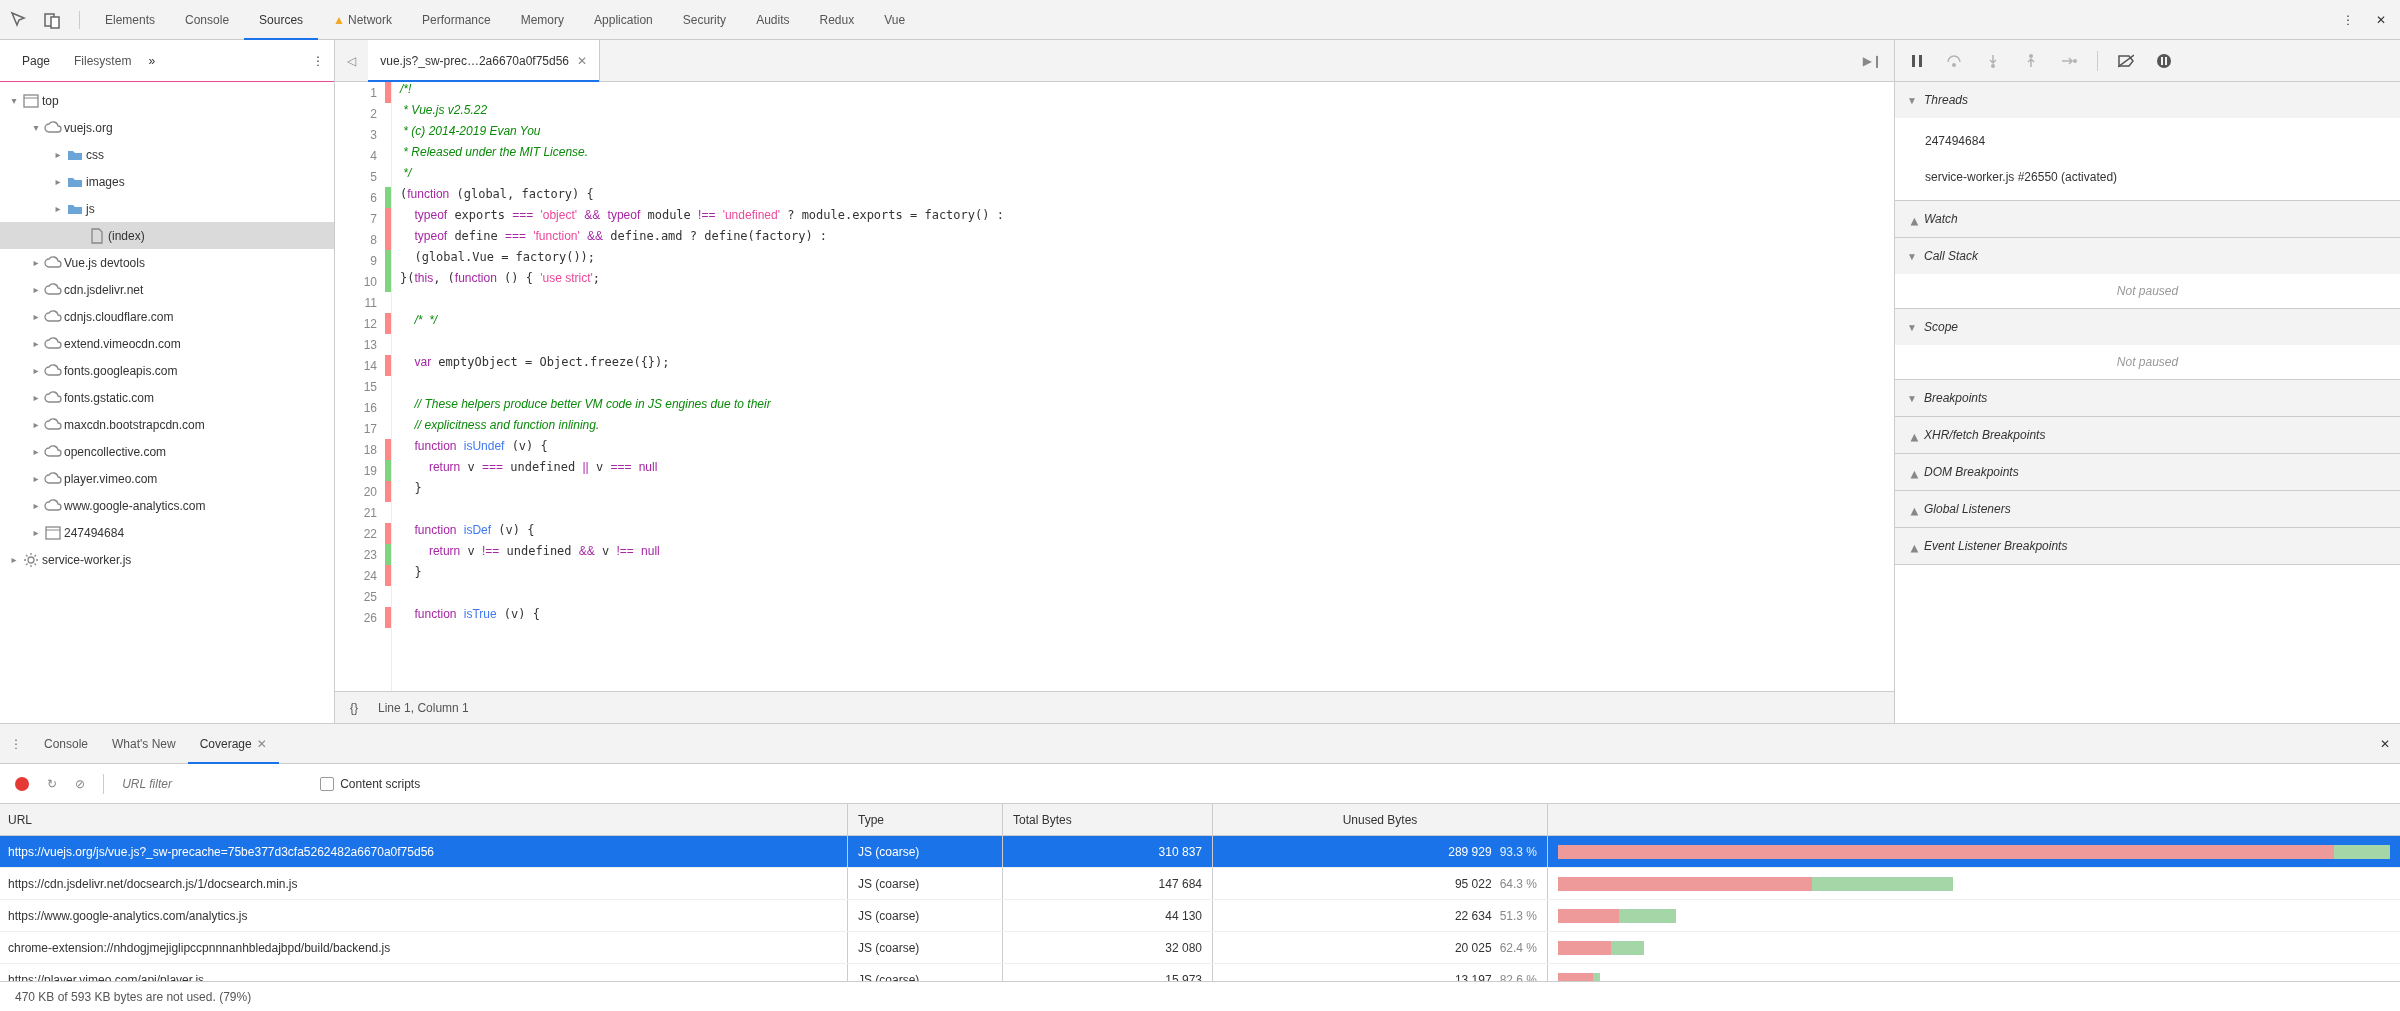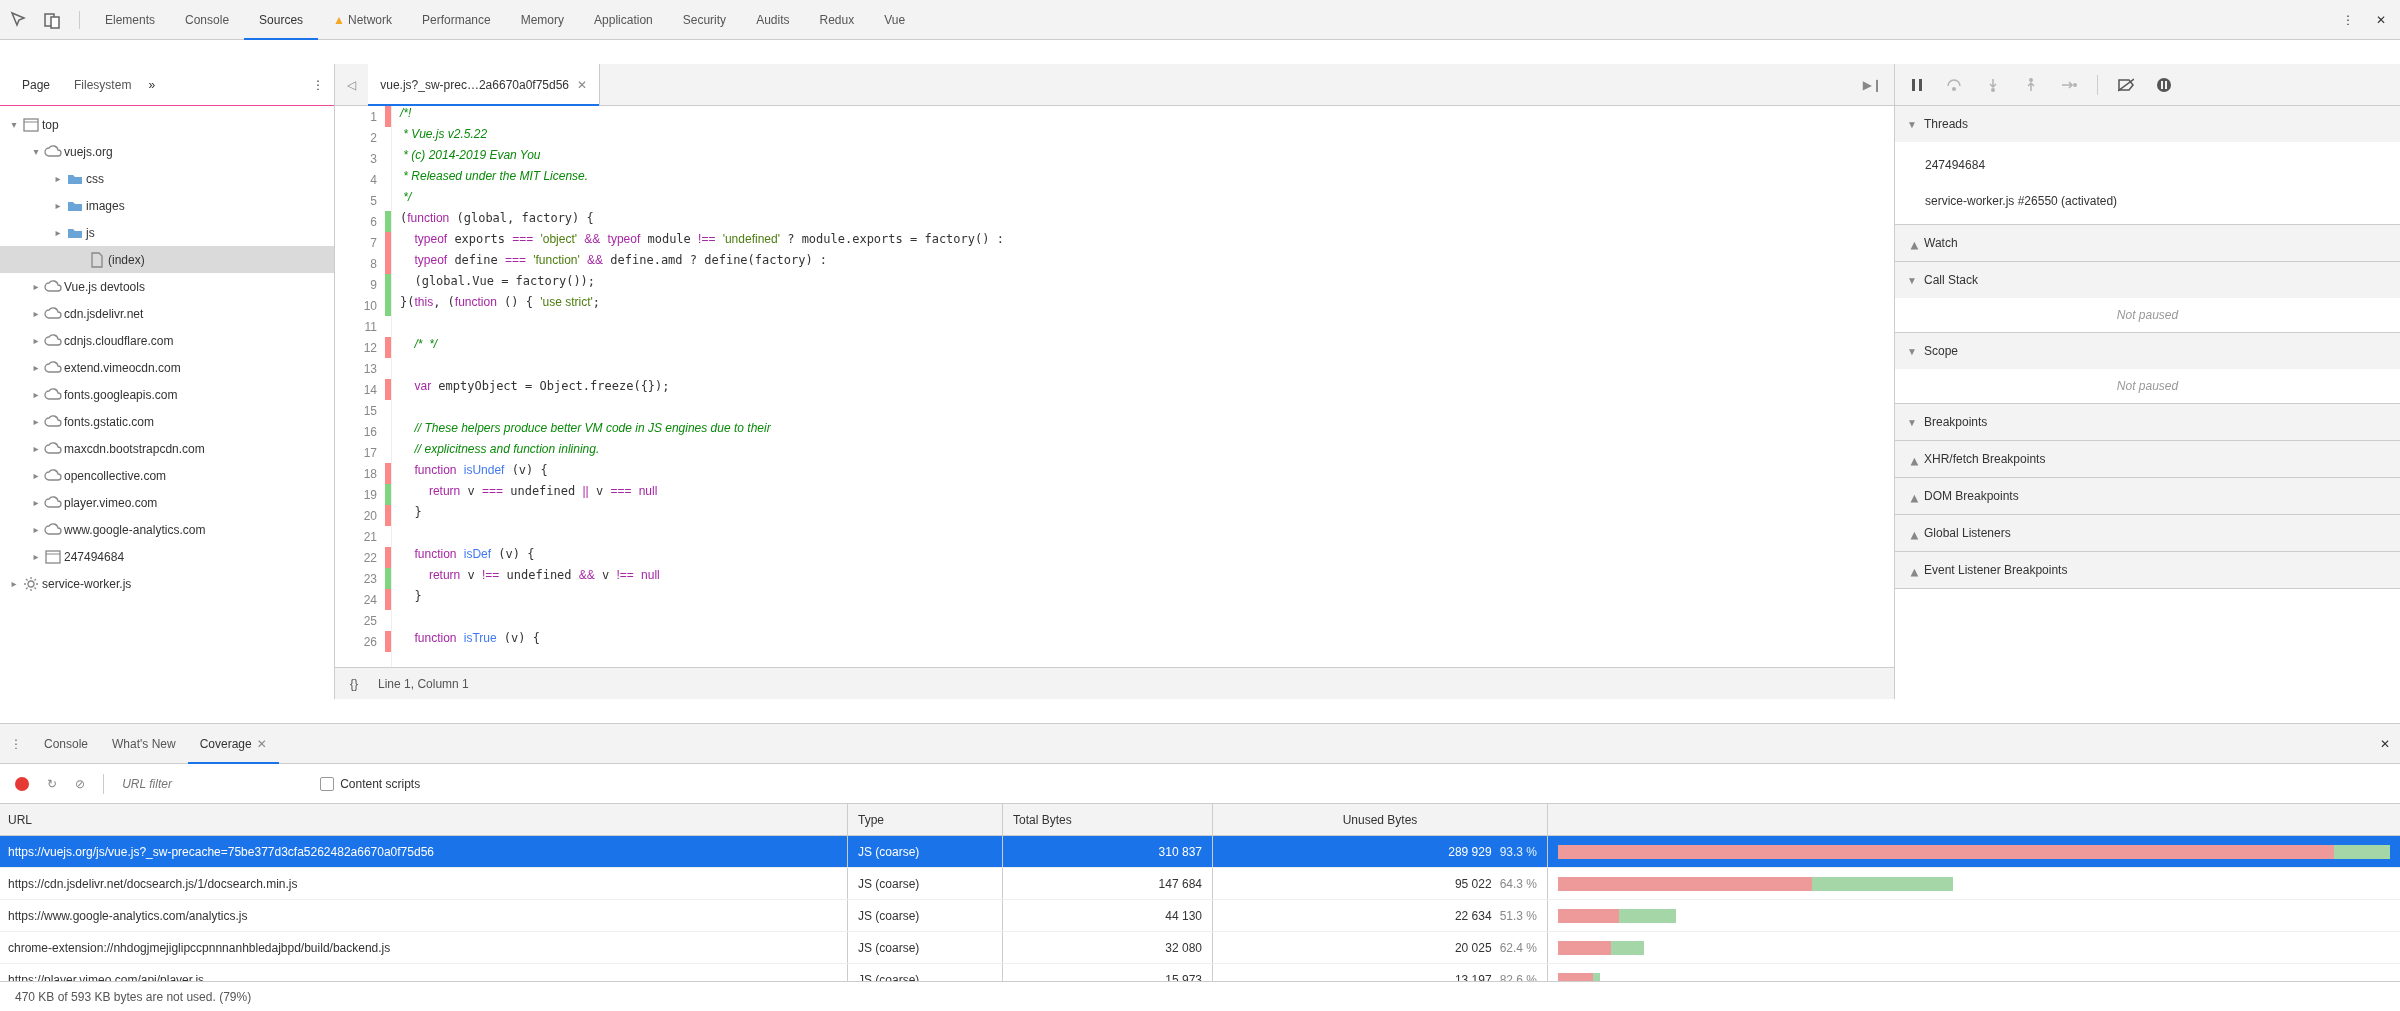--- a/index.html
+++ b/index.html
@@ -1,17 +1,17 @@
 <!DOCTYPE html>
 <html><head>
 <meta charset="utf-8">
 <style>
 *{margin:0;padding:0;box-sizing:border-box;font-family:'Helvetica Neue',Arial,sans-serif;font-size:12px;}
 body{background:#fff;color:#333;overflow:hidden;}
-.devtools{display:flex;flex-direction:column;width:2400px;height:1011px;gap:24px;}
+.devtools{display:flex;flex-direction:column;width:2400px;height:1011px;}
 .toolbar{display:flex;align-items:center;height:40px;border-bottom:1px solid #ccc;background:#f3f3f3;padding:0 10px;}
 .toolbar-icons{display:flex;gap:15px;align-items:center;padding-right:18px;border-right:1px solid #ccc;margin-right:10px;}
 .toolbar-icon{width:18px;height:18px;cursor:pointer;display:flex;align-items:center;justify-content:center;}
 .toolbar-tabs{display:flex;align-items:center;flex:1;}
 .toolbar-tab{padding:0 15px;height:40px;display:flex;align-items:center;cursor:pointer;color:#555;}
 .toolbar-tab.active{color:#333;position:relative;}
 .toolbar-tab.active::after{content:'';position:absolute;bottom:0;left:0;right:0;height:2px;background:#1a73e8;}
 .warning-icon{color:#f5a623;margin-right:3px;}
 .toolbar-right{display:flex;gap:15px;align-items:center;}
 .main-content{display:flex;flex:1;overflow:hidden;}
@@ -37,34 +37,34 @@
 .gutter{display:flex;flex-direction:column;background:#fff;border-right:1px solid #eee;}
 .gutter-line{display:flex;height:21px;align-items:center;}
 .line-num{width:50px;text-align:right;padding-right:8px;color:#888;}
 .coverage-mark{width:6px;height:21px;}
 .coverage-red{background:#fc8888;}
 .coverage-green{background:#7fd47f;}
 .code-lines{flex:1;padding-left:8px;}
 .code-line{height:21px;white-space:pre;font-family:Menlo,Consolas,monospace;}
 .c-comment{color:#0a8a0a;font-style:italic;}
 .c-keyword{color:#a626a4;}
-.c-string{color:#4d7c0f;}
+.c-string{color:#ec4899;}
 .c-op{color:#a626a4;}
 .c-func{color:#4078f2;}
 .status-line{height:32px;border-top:1px solid #ccc;display:flex;align-items:center;padding:0 15px;gap:20px;color:#555;background:#f3f3f3;}
 .right-panel{width:505px;display:flex;flex-direction:column;}
 .debug-controls{height:42px;border-bottom:1px solid #ccc;display:flex;align-items:center;padding:0 12px;gap:18px;background:#f3f3f3;}
 .debug-btn{width:20px;height:20px;cursor:pointer;display:flex;align-items:center;justify-content:center;}
 .debug-btn.disabled{opacity:0.4;cursor:default;}
 .debug-sep{width:1px;height:20px;background:#ccc;}
 .panel-section{border-bottom:1px solid #ccc;}
 .panel-header{display:flex;align-items:center;height:36px;padding:0 12px;background:#f3f3f3;cursor:pointer;}
 .panel-header.collapsed .panel-arrow{transform:rotate(-90deg);}
 .panel-arrow{width:12px;color:#888;font-size:10px;}
-.panel-title{margin-left:5px;font-weight:normal;}
+.panel-title{margin-left:5px;font-weight:normal;font-style:italic;}
 .panel-body{padding:5px 0;}
 .thread-item{display:flex;align-items:center;height:36px;padding:0 12px 0 30px;cursor:pointer;}
 .thread-item.active{position:relative;}
 .thread-item.active::before{content:'➡';position:absolute;left:10px;color:#4078f2;font-size:12px;}
 .panel-empty{text-align:center;color:#999;font-style:italic;padding:10px 0;}
 .drawer{border-top:1px solid #ccc;display:flex;flex-direction:column;height:288px;}
 .drawer-tabs{display:flex;align-items:center;height:40px;border-bottom:1px solid #ccc;background:#f3f3f3;padding:0 10px;}
 .drawer-tab{padding:0 12px;height:40px;display:flex;align-items:center;cursor:pointer;color:#555;}
 .drawer-tab.active{color:#333;position:relative;}
 .drawer-tab.active::after{content:'';position:absolute;bottom:0;left:0;right:0;height:2px;background:#1a73e8;}

